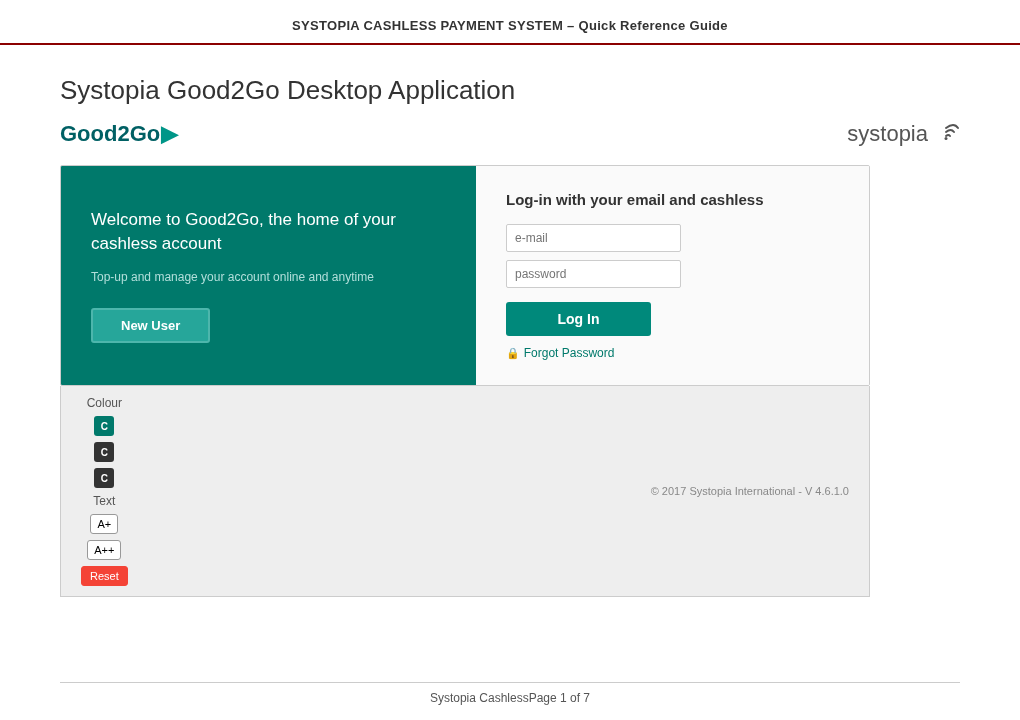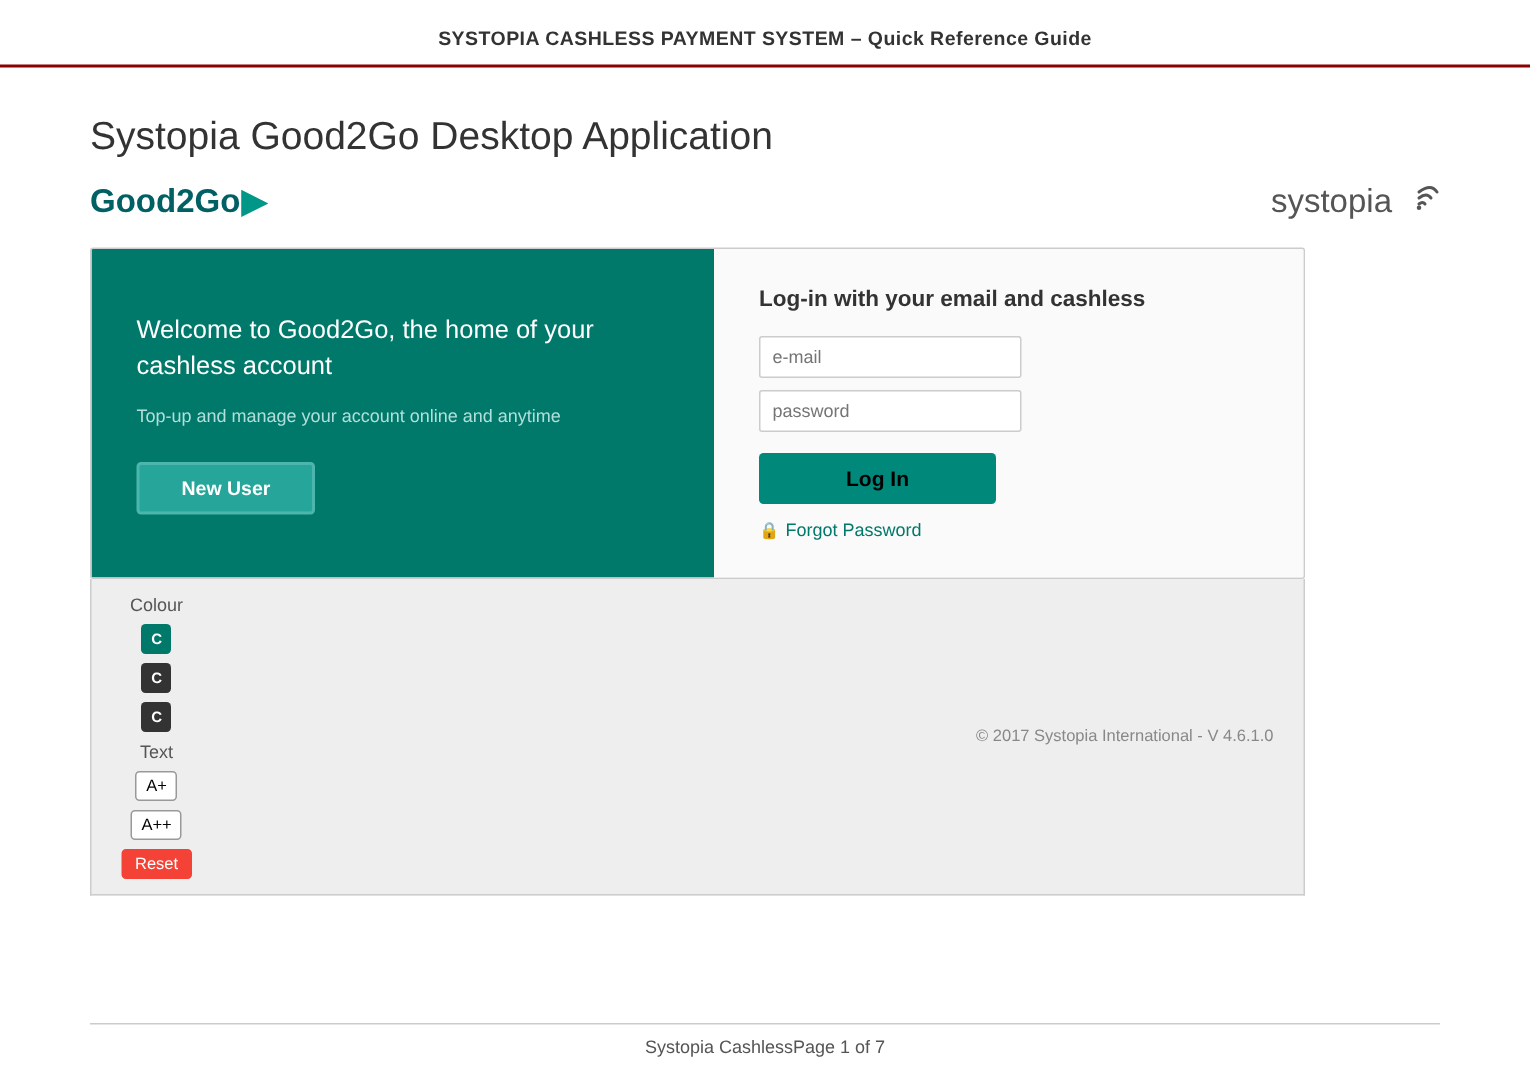--- a/index.html
+++ b/index.html
@@ -140,24 +140,24 @@
       border: 1px solid #ccc;
       border-radius: 2px;
       padding: 4px 8px;
       font-size: 12px;
       color: #aaa;
       margin-bottom: 8px;
       background: #fff;
       display: block;
     }
     .login-btn {
-      width: 158px;
+      width: 145px;
       height: 34px;
       background: #00897b;
-      color: #000000;
+      color: #ffffff;
       border: none;
       border-radius: 3px;
       font-size: 14px;
       font-weight: bold;
       cursor: pointer;
       margin-top: 6px;
       margin-bottom: 10px;
     }
     .forgot-password {
       font-size: 12px;

